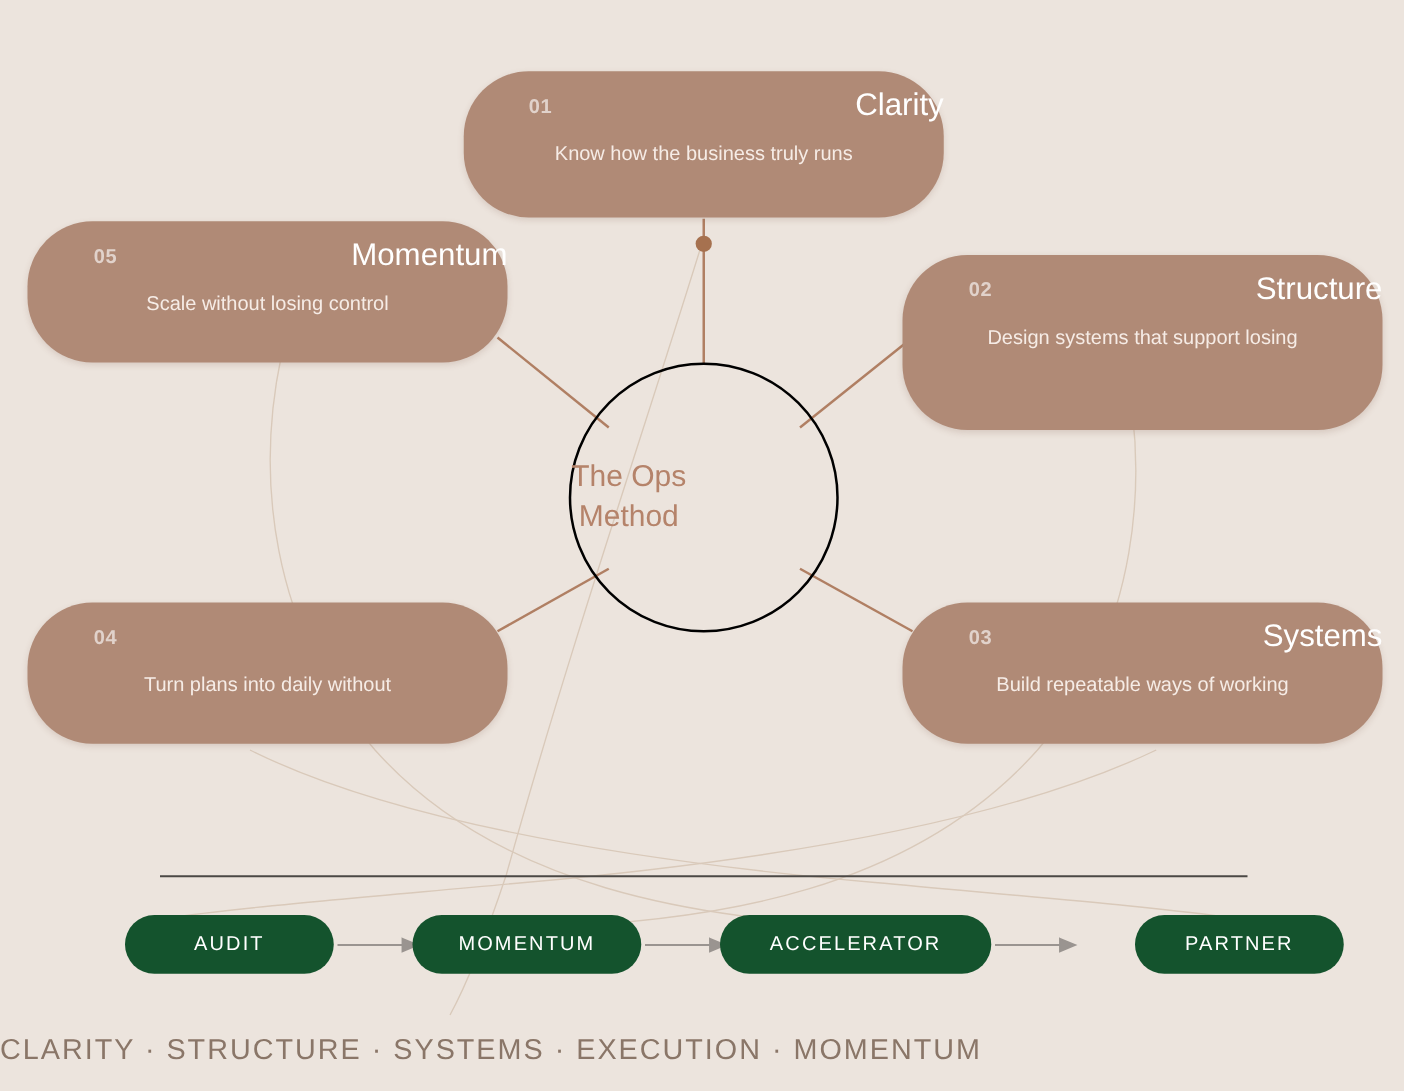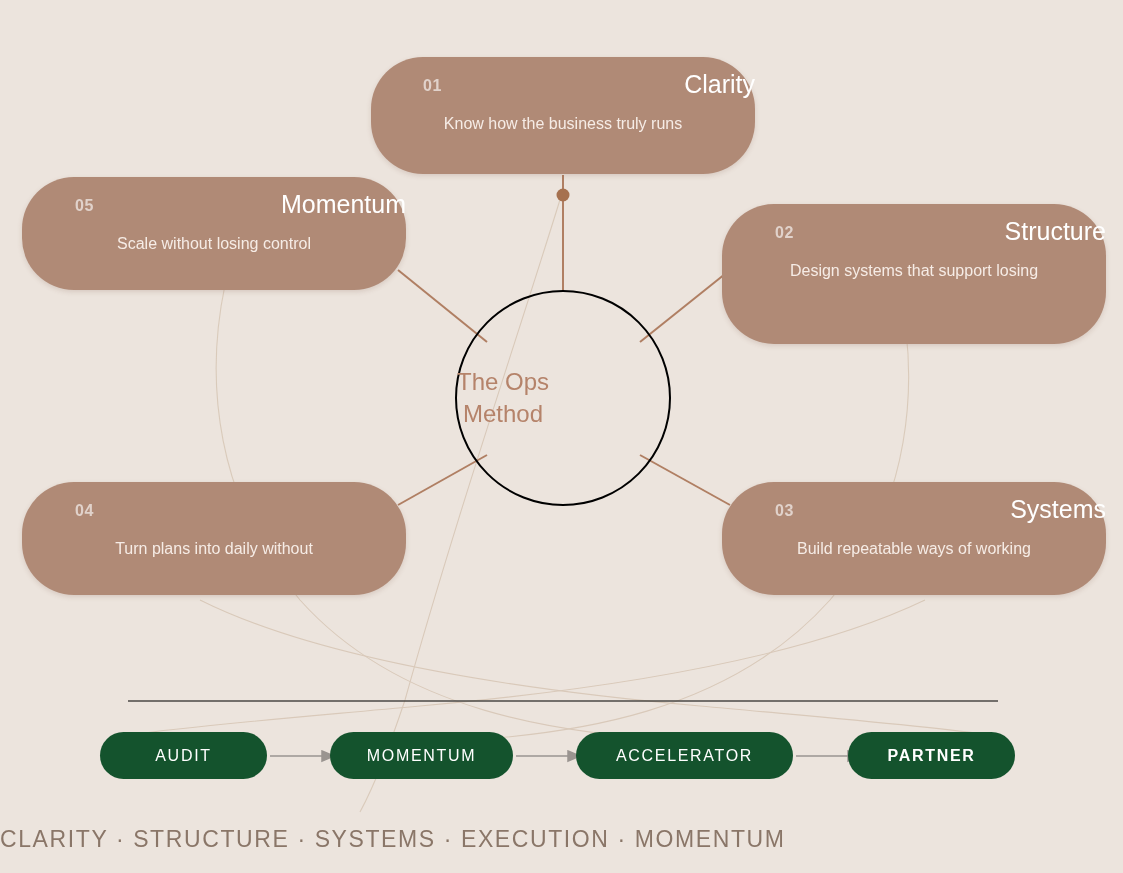--- a/index.html
+++ b/index.html
@@ -113,21 +113,21 @@
     font-size: 16px;
     letter-spacing: 1.7px;
     display: flex;
     align-items: center;
     justify-content: center;
     box-sizing: border-box;
   }
   .pill-audit       { left: 100px; width: 167px; }
   .pill-blueprint   { left: 330px; width: 183px; }
   .pill-accelerator { left: 576px; width: 217px; }
-  .pill-partner     { left: 848px; width: 167px; font-weight: bold; }
+  .pill-partner     { left: 908px; width: 167px; }
 
   
   .footer-line {
     position: absolute;
     left: 0;
     top: 826px;
     width: 1123px;
     text-align: left;
     font-size: 23px;
     letter-spacing: 1.6px;

